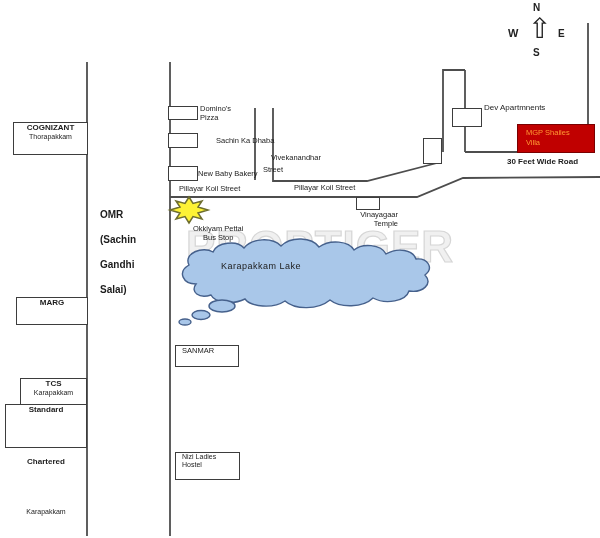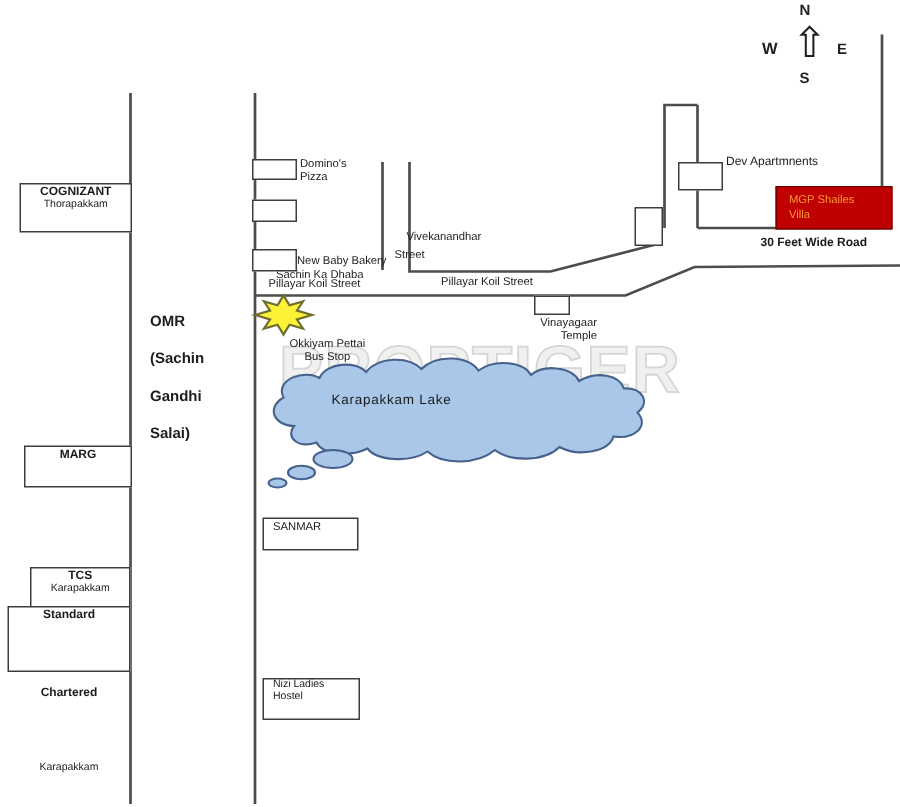--- a/index.html
+++ b/index.html
@@ -96,21 +96,21 @@
     <div class="nm">Chartered</div>
     <div class="ar">Karapakkam</div>
   </div>
 
   <div class="sq" style="left:168px;top:106px;width:28px;height:12px;"></div>
   <div class="lbl small" style="left:200px;top:104px;">
     <div>Domino's</div>
     <div>Pizza</div>
   </div>
   <div class="sq" style="left:168px;top:133px;width:28px;height:13px;"></div>
-  <div class="lbl small" style="left:184px;top:136px;margin-top:42px;">Sachin Ka Dhaba</div>
+  <div class="lbl small" style="left:216px;top:136px;">Sachin Ka Dhaba</div>
   <div class="sq" style="left:168px;top:166px;width:28px;height:13px;"></div>
   <div class="lbl small" style="left:198px;top:169px;">New Baby Bakery</div>
 
   <div class="lbl small" style="left:179px;top:184px;">Pillayar Koil Street</div>
   <div class="lbl small" style="left:294px;top:183px;">Pillayar Koil Street</div>
   <div class="lbl small" style="left:271px;top:153px;">Vivekanandhar</div>
   <div class="lbl small" style="left:263px;top:165px;">Street</div>
   <div class="lbl bold" style="left:507px;top:157px;">30 Feet Wide Road</div>
 
   <div class="lbl small" style="left:193px;top:224px;text-align:center;">

